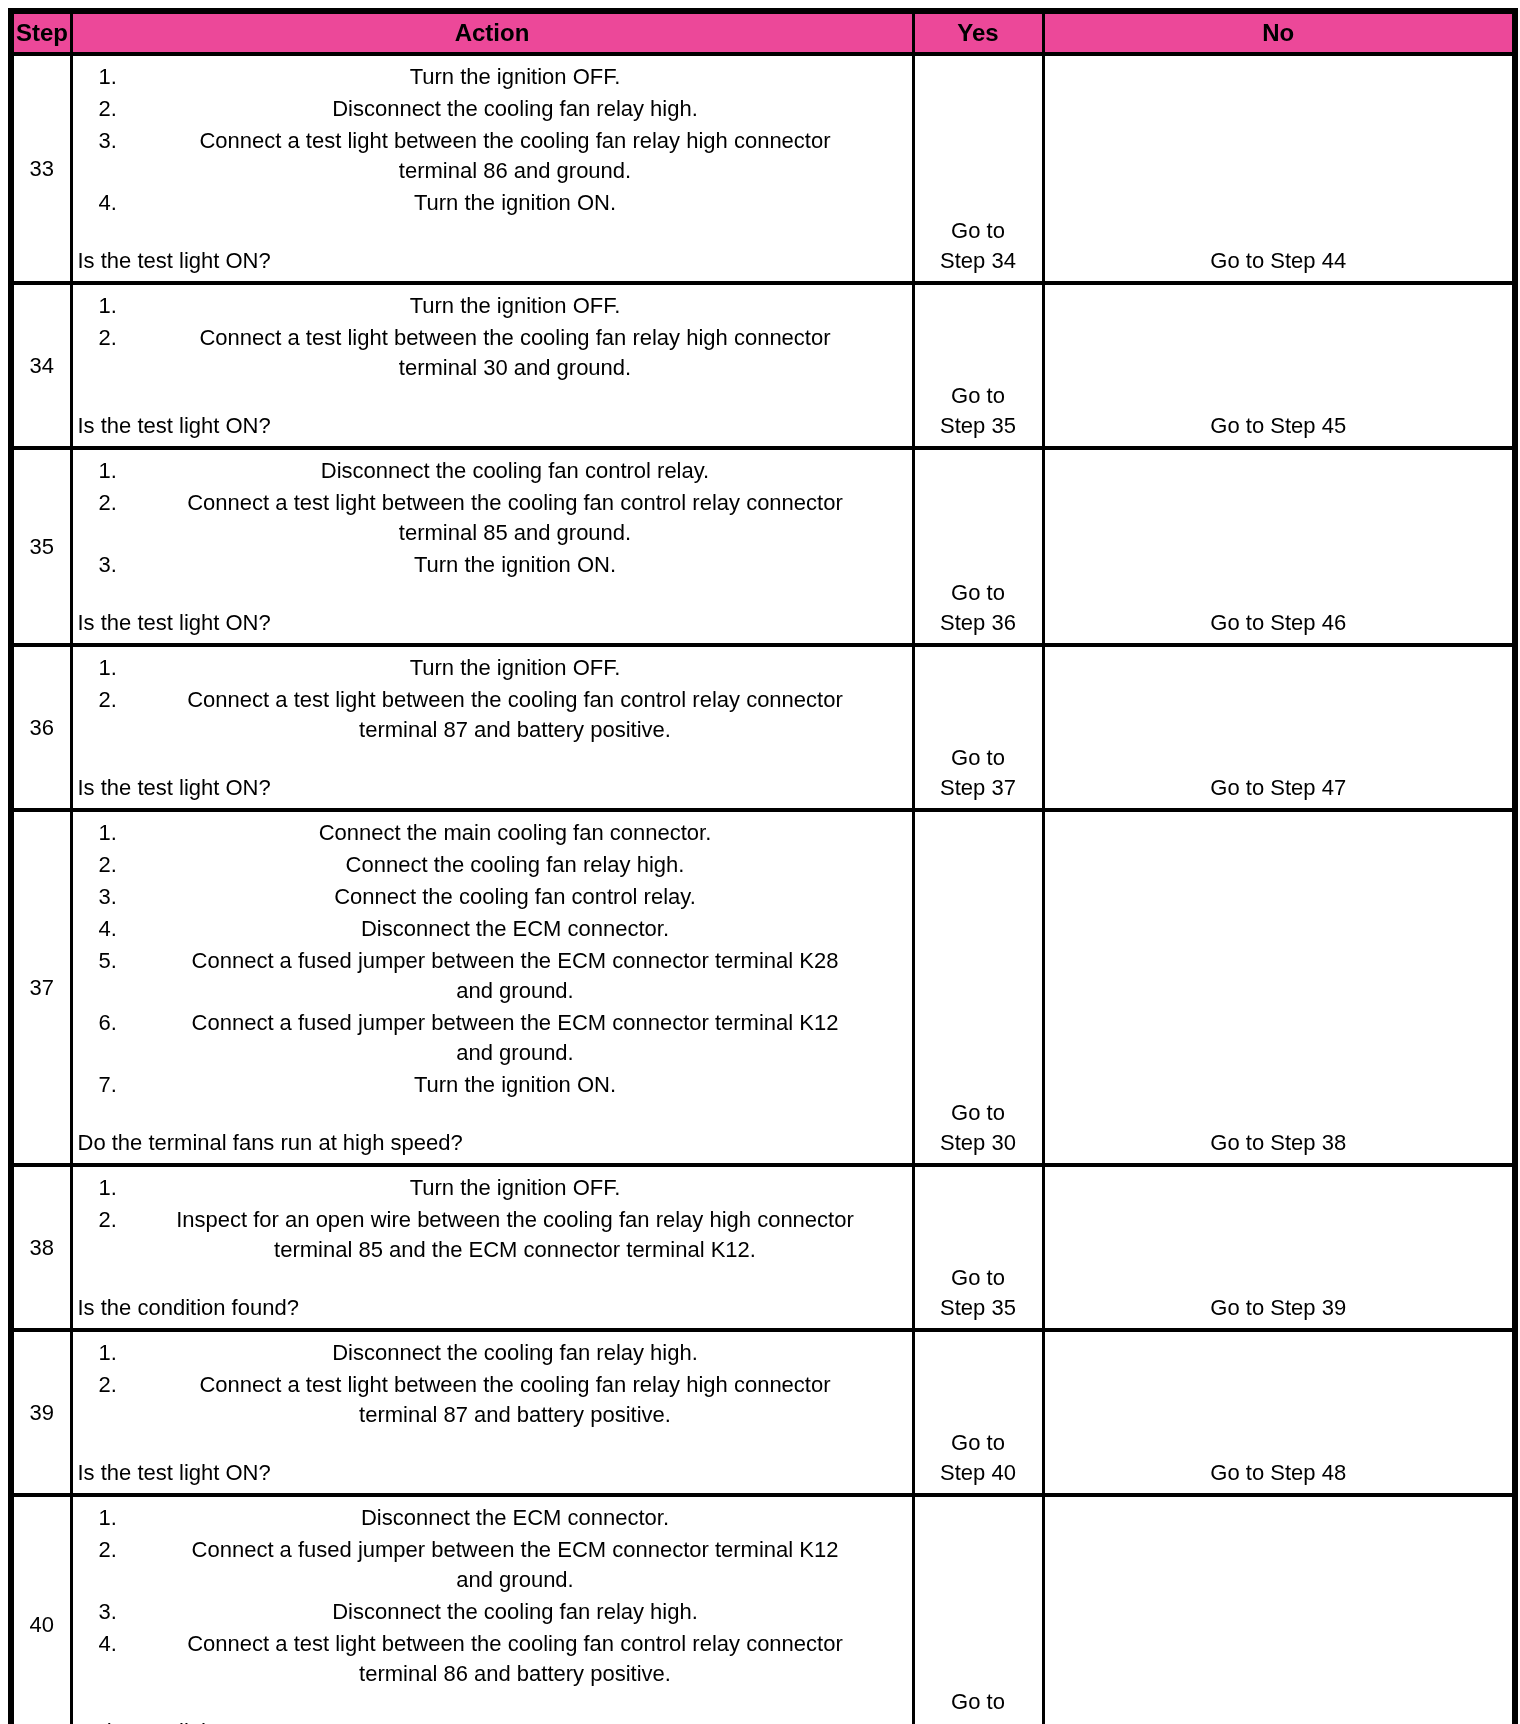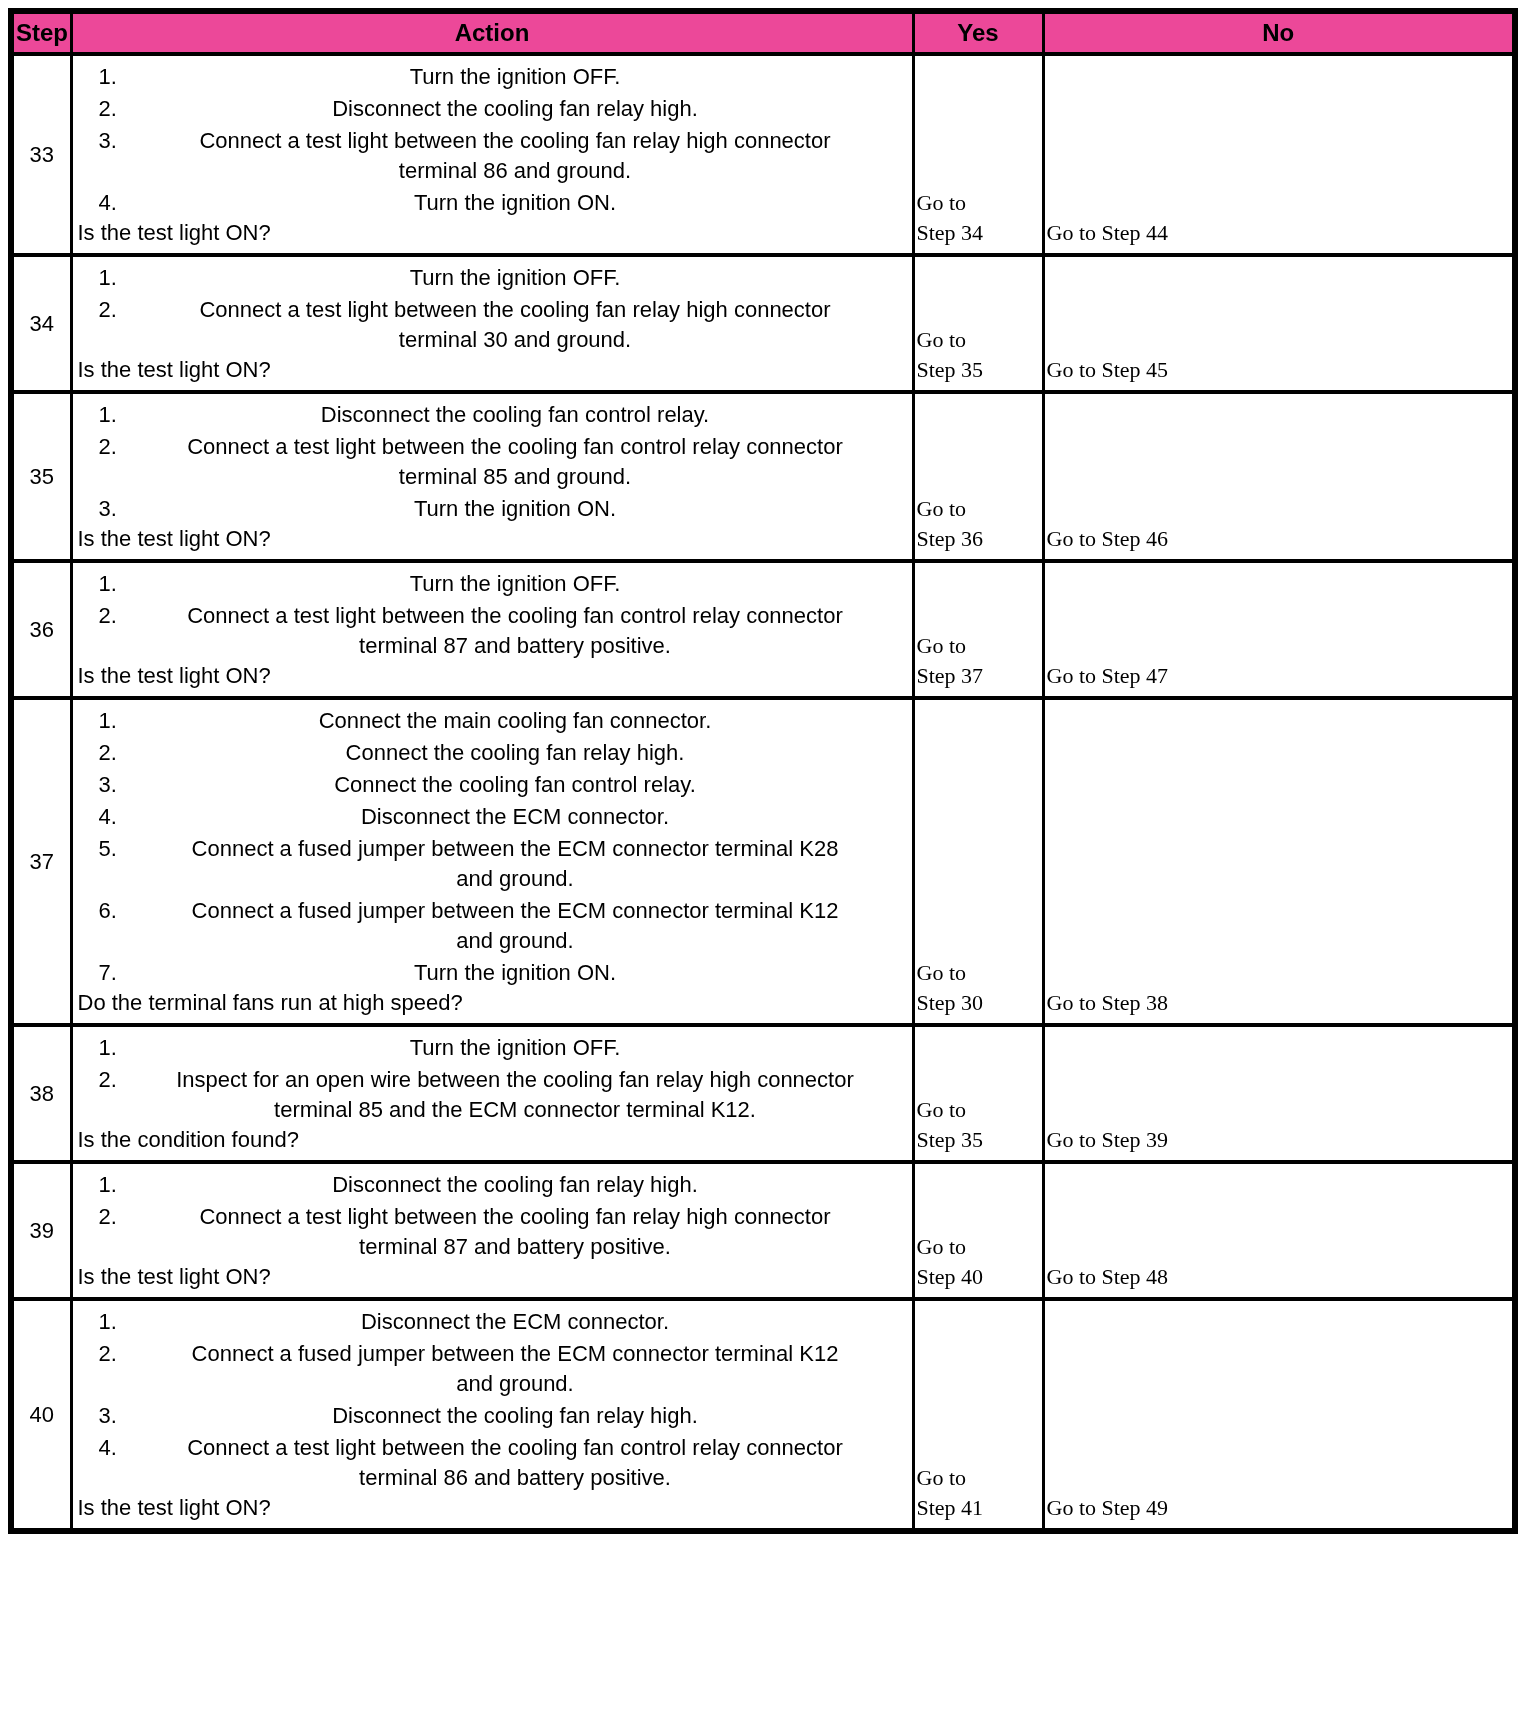--- a/index.html
+++ b/index.html
@@ -58,30 +58,31 @@
   .action-item:first-child { margin-top: 0; }
   .item-num {
     flex: 0 0 38px;
     margin-left: 26px;
   }
   .item-text {
     flex: 1 1 auto;
     text-align: center;
   }
   .action-question {
+    margin-top: 28px;
     padding-left: 5px;
     font-size: 22px;
     line-height: 30px;
   }
   td.yes-cell, td.no-cell {
     vertical-align: bottom;
+    text-align: center;
     font-size: 22px;
     line-height: 30px;
     padding: 4px 2px 5px 2px;
-    font-family: Liberation Serif, serif;
   }
 </style>
 </head>
 <body>
 
 <div class="page">
   <table class="diag">
     <colgroup>
       <col style="width:60px">
       <col style="width:842px">

